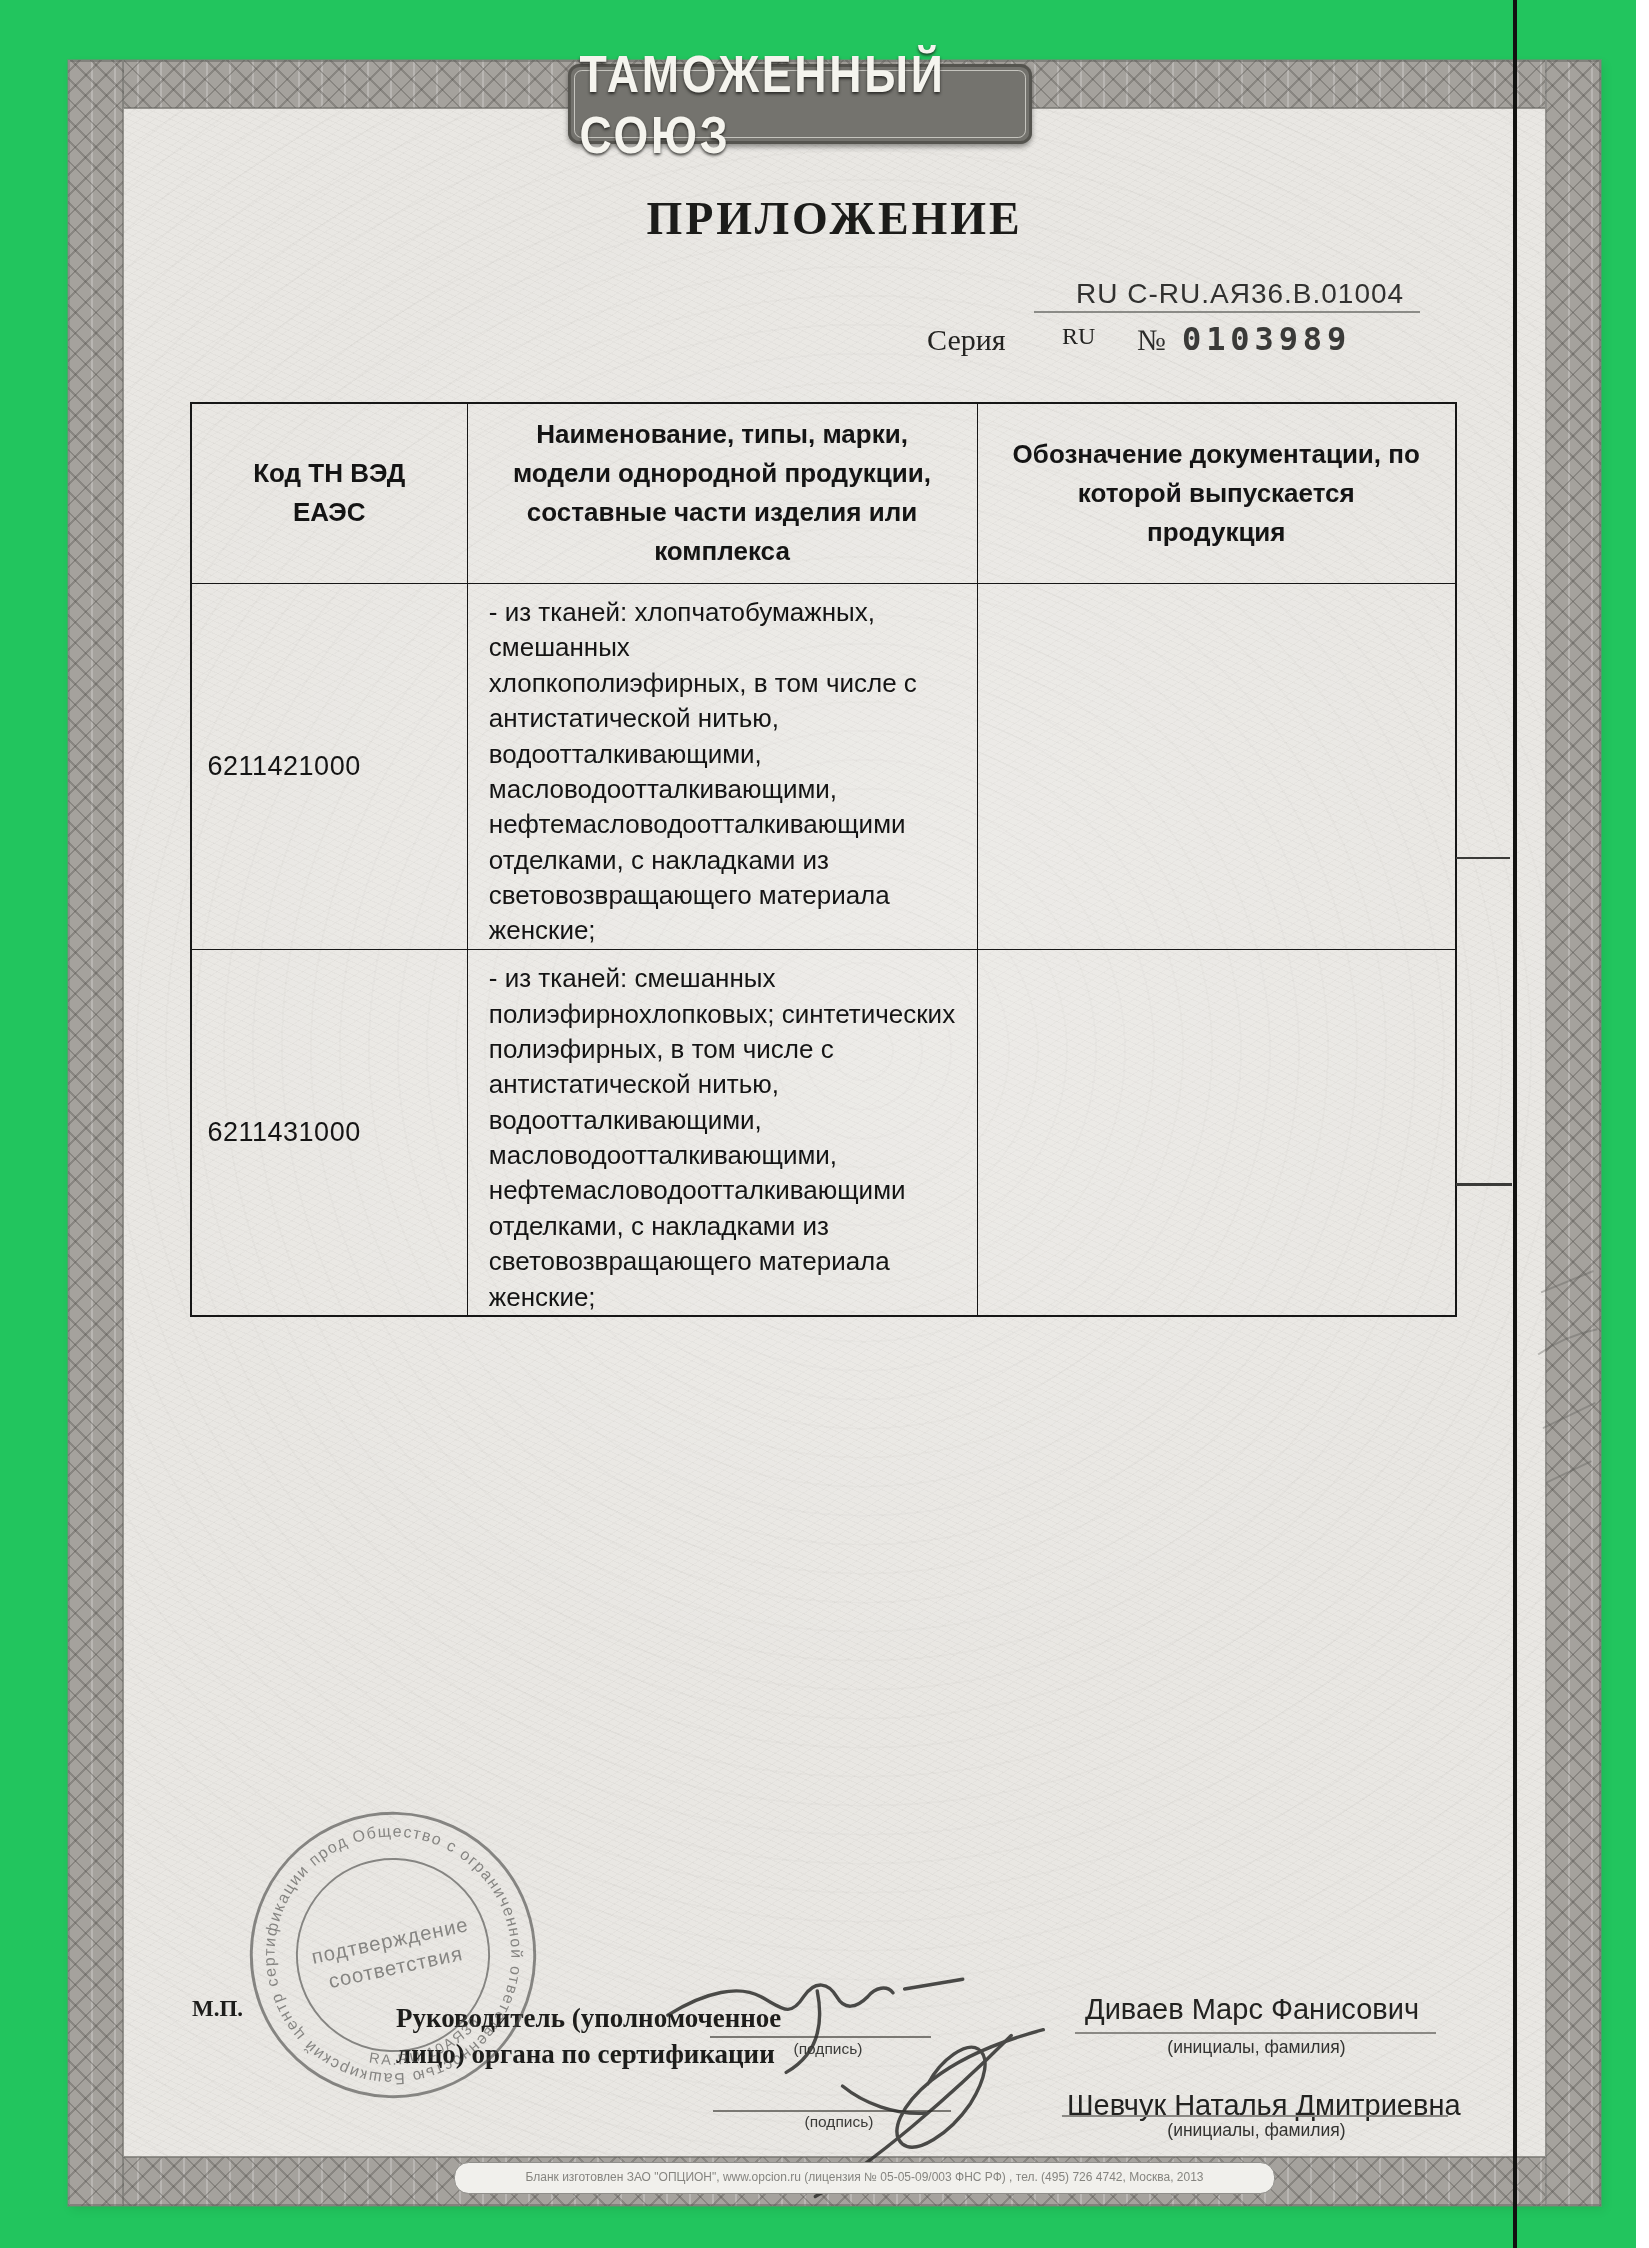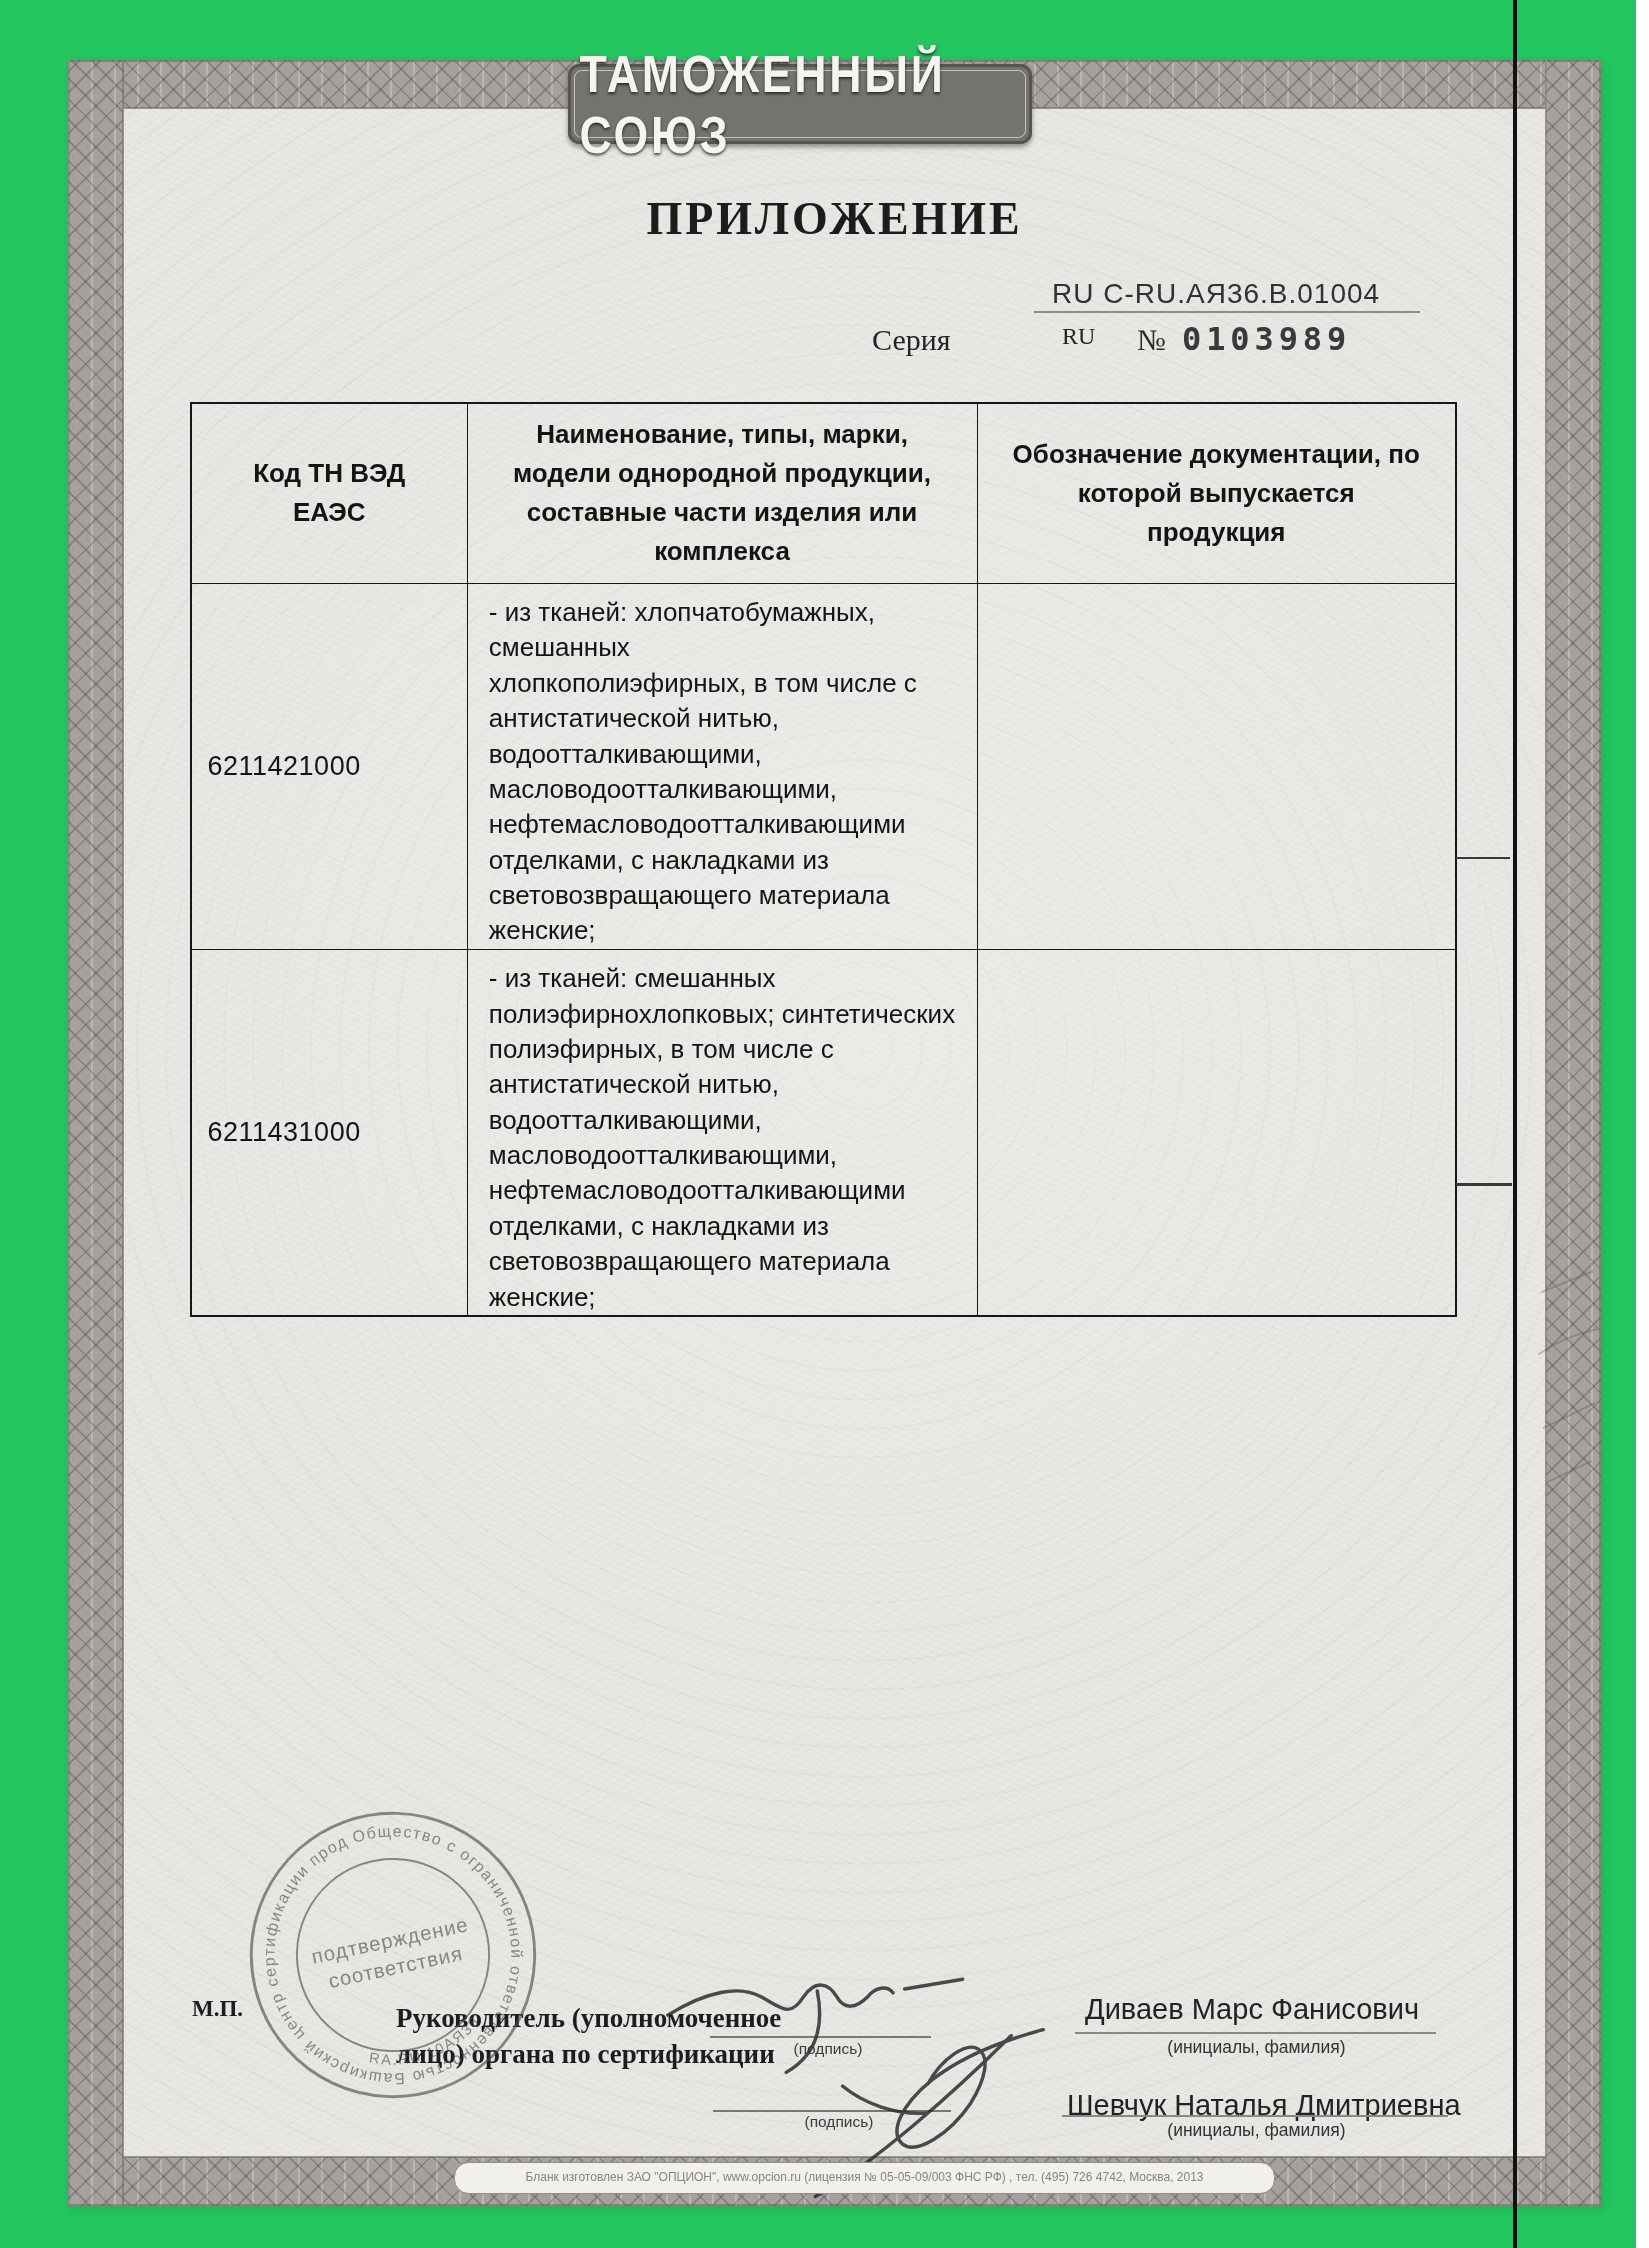--- a/index.html
+++ b/index.html
@@ -33,23 +33,23 @@
   .banner::before{content:"";position:absolute;left:5.8px;top:5.8px;right:5.8px;bottom:5.8px;
       border:1.9px solid #d9d8d2;border-radius:7.8px;opacity:.8;}
   .banner span{font-weight:700;font-size:47px;letter-spacing:2.9px;color:#f5f4ee;
       transform:scaleY(1.12) scaleX(.95);text-shadow:0 1.9px 2.9px rgba(25,25,23,.8);}
   
   .serif{font-family:"Liberation Serif",serif;}
   .title{position:absolute;left:124px;top:192px;width:1421px;text-align:center;
       font-family:"Liberation Serif",serif;font-weight:700;font-size:46px;letter-spacing:2.9px;color:#1c1c1a;}
   .subtitle{position:absolute;left:386px;top:273px;font-family:"Liberation Serif",serif;
       font-weight:700;font-size:32px;letter-spacing:0.5px;color:#1e1e1c;white-space:nowrap;}
-  .certnum{position:absolute;left:1052px;top:278px;font-size:28px;letter-spacing:1px;color:#313130;white-space:nowrap;}
+  .certnum{position:absolute;left:1076px;top:278px;font-size:28px;letter-spacing:1px;color:#313130;white-space:nowrap;}
   .certnum-line{position:absolute;left:1034px;top:311px;width:386px;height:1.9px;background:#8b8b87;}
-  .series-label{position:absolute;left:872px;top:323px;font-family:"Liberation Serif",serif;font-size:30px;color:#242422;}
+  .series-label{position:absolute;left:927px;top:323px;font-family:"Liberation Serif",serif;font-size:30px;color:#242422;}
   .series-value{position:absolute;left:1062px;top:323px;font-family:"Liberation Serif",serif;font-size:24px;color:#242422;}
   .blank-no-sign{position:absolute;left:1137px;top:323px;font-family:"Liberation Serif",serif;font-size:30px;color:#2c2c2a;}
   .blank-number{position:absolute;left:1182px;top:320px;font-family:"DejaVu Sans Mono",monospace;
       font-weight:700;font-size:32px;letter-spacing:4.9px;color:#3a3a38;}
   
   table.cert{position:absolute;left:190px;top:402px;width:1265px;border-collapse:collapse;table-layout:fixed;}
   table.cert th,table.cert td{border:1.9px solid #161616;color:#141414;}
   table.cert{border:2.9px solid #161616;}
   table.cert th{font-weight:700;font-size:26px;line-height:1.5;text-align:center;vertical-align:middle;white-space:pre-line;}
   tr.hdr{height:180px;}

